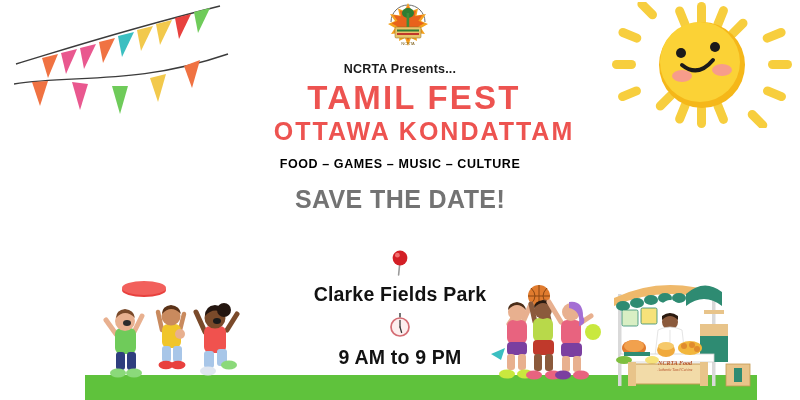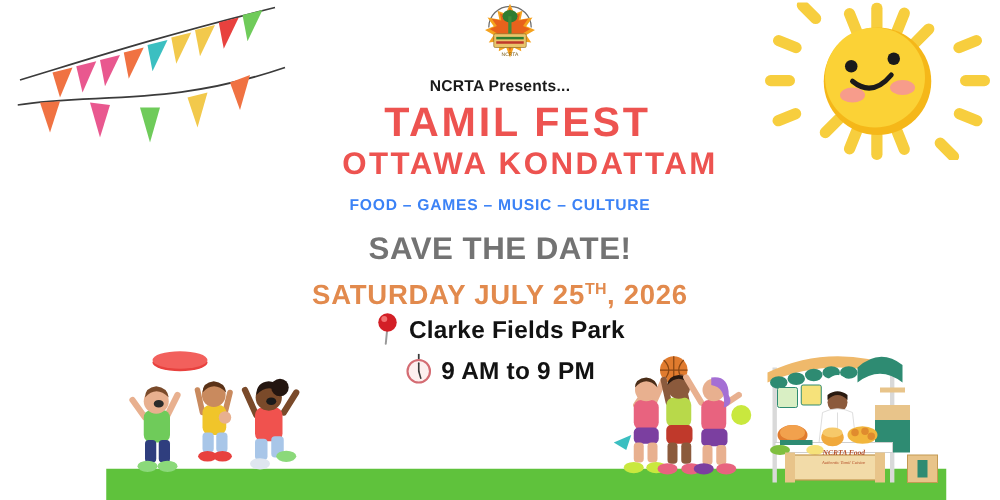--- a/index.html
+++ b/index.html
@@ -41,39 +41,39 @@
   }
   .title1{
     font-size:33px;font-weight:700;color:#ED5350;
     letter-spacing:2.2px;line-height:1.02;margin:0;padding-left:28px;
   }
   .title2{
     font-size:25px;font-weight:700;color:#ED5350;
     letter-spacing:2.0px;line-height:1.15;margin:2px 0 0 0;padding-left:48px;
   }
   .tagline{
-    font-size:12.5px;font-weight:700;color:#3b82f6;
+    font-size:12.5px;font-weight:700;color:#000000;
     letter-spacing:.6px;margin:12px 0 0 0;
   }
   .savedate{
     font-size:25px;font-weight:700;color:#737373;
     letter-spacing:.4px;margin:14px 0 0 0;
   }
   .datestr{
     font-size:22px;font-weight:700;color:#E28A4D;
     letter-spacing:.6px;margin:9px 0 0 0;
   }
   .datestr sup{font-size:.58em;vertical-align:super;letter-spacing:.3px;}
 
   
   .info{
     position:absolute;left:0;top:250px;width:800px;
     display:flex;flex-direction:column;align-items:center;gap:7px;
   }
-  .irow{display:flex;align-items:flex-end;gap:7px;}
+  .irow{display:flex;align-items:center;gap:7px;flex-direction:column;}
   .irow .txt{
     font-size:19.5px;font-weight:700;color:#121212;letter-spacing:.2px;
   }
   .pin-ic,.clock-ic{display:block;}
 
   
   .bunting{position:absolute;left:14px;top:4px;width:216px;height:116px;}
 
   
   .sun{position:absolute;left:612px;top:2px;width:180px;height:126px;}
@@ -172,23 +172,20 @@
       <path d="M70 63 Q86 76, 101 58" fill="none" stroke="#1A1A1A" stroke-width="4" stroke-linecap="round"></path>
     </svg>
   </div>
 
   <div class="headline">
     <p class="presents">NCRTA Presents...</p>
     <p class="title1">TAMIL FEST</p>
     <p class="title2">OTTAWA  KONDATTAM</p>
     <p class="tagline">FOOD – GAMES – MUSIC – CULTURE</p>
     <p class="savedate">SAVE THE DATE!</p>
-    <p class="datestr">
-      <span>SATURDAY JULY 25</span><sup>TH</sup><span>, 2026</span>
-    </p>
   </div>
 
   <div class="info">
     <div class="irow">
       <svg class="pin-ic" width="20" height="26" viewBox="0 0 20 26">
         <path d="M10 11 L8.6 25" stroke="#9a9a9a" stroke-width="1.6" fill="none" stroke-linecap="round"></path>
         <circle cx="10" cy="8" r="7.4" fill="#D31F26"></circle>
         <circle cx="7.4" cy="5.2" r="2.4" fill="#F2706F"></circle>
       </svg>
       <span class="txt">Clarke Fields Park</span>

